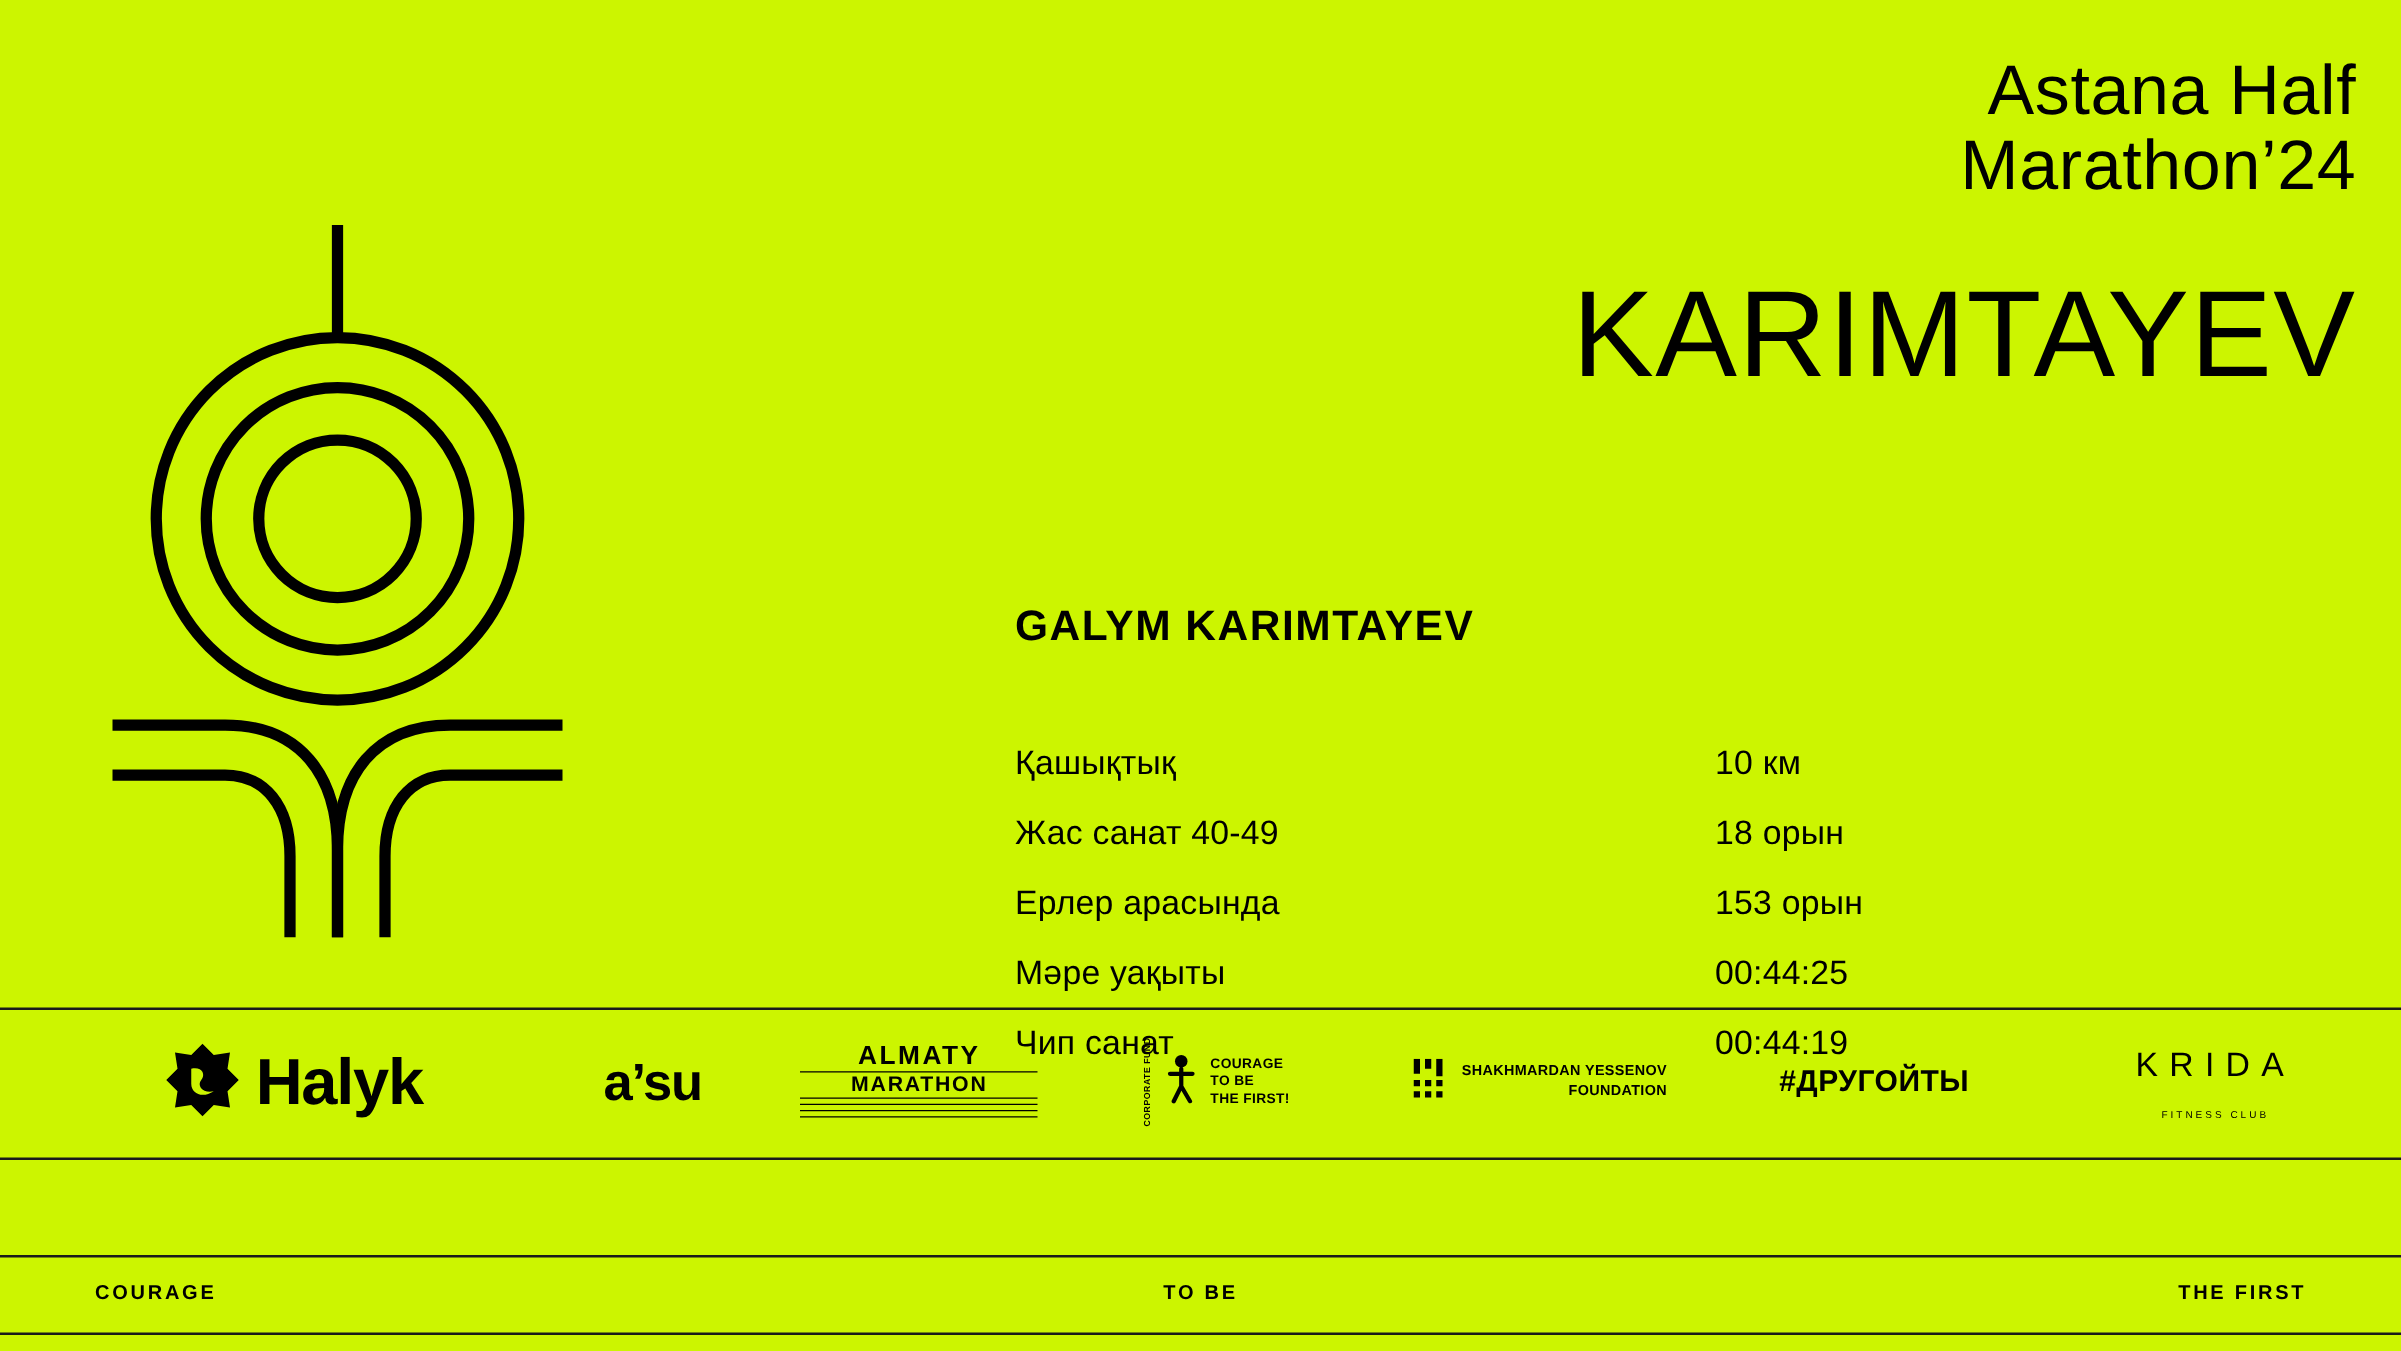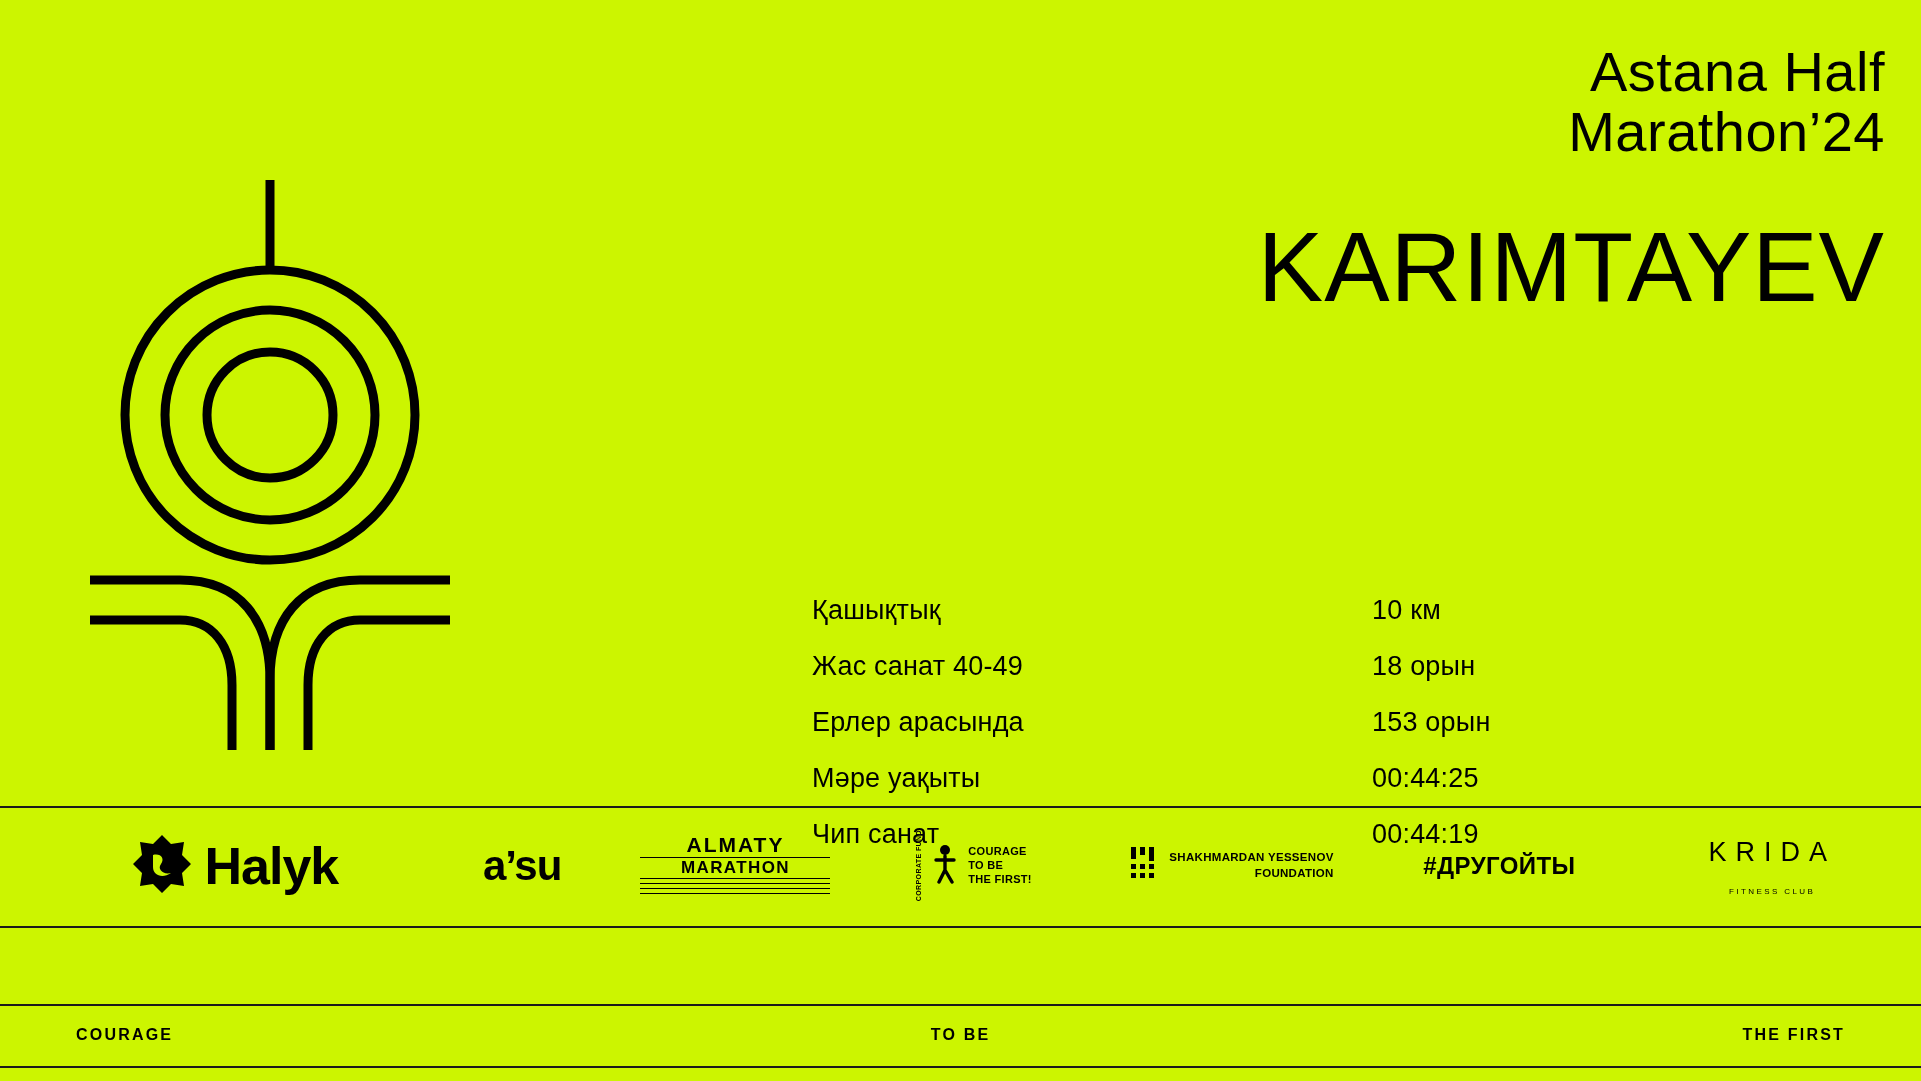--- a/index.html
+++ b/index.html
@@ -243,20 +243,21 @@
       <path d="M10 400 H100 C160 400 190 440 190 500 V570"></path>
       <path d="M10 440 H100 C132 440 152 465 152 505 V570"></path>
       <path d="M370 400 H280 C220 400 190 440 190 500 V570"></path>
       <path d="M370 440 H280 C248 440 228 465 228 505 V570"></path>
     </svg>
   </div>
 
   <div class="event-title">Astana Half
 Marathon’24</div>
   <div class="cert-word">KARIMTAYEV</div>
+  <div class="athlete-name">GALYM KARIMTAYEV</div>
 
   <div class="results">
     <div class="result-row">
       <div class="result-label">Қашықтық</div>
       <div class="result-value">10 км</div>
     </div>
     <div class="result-row">
       <div class="result-label">Жас санат 40-49</div>
       <div class="result-value">18 орын</div>
     </div>

